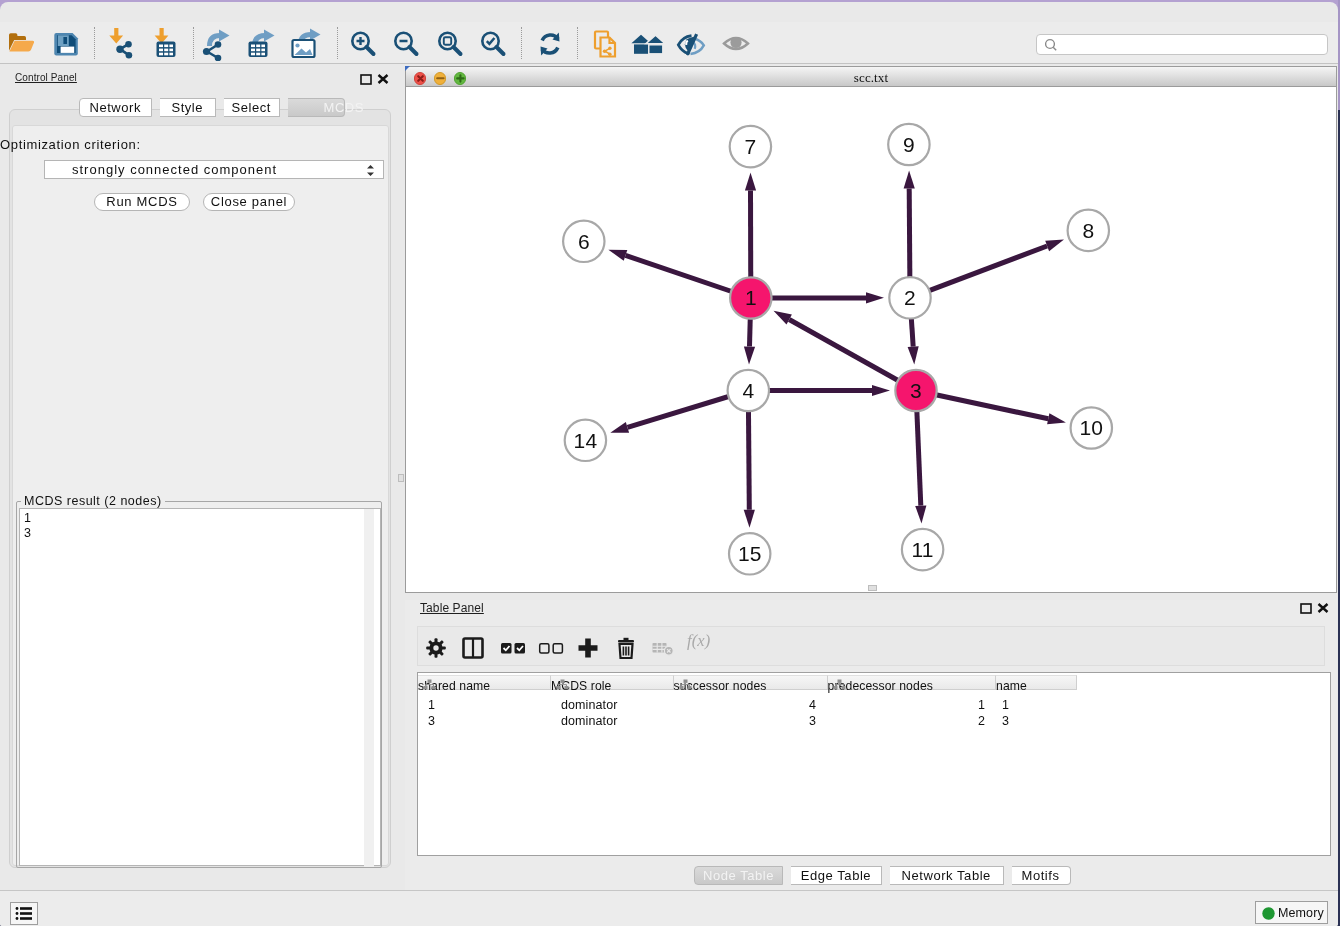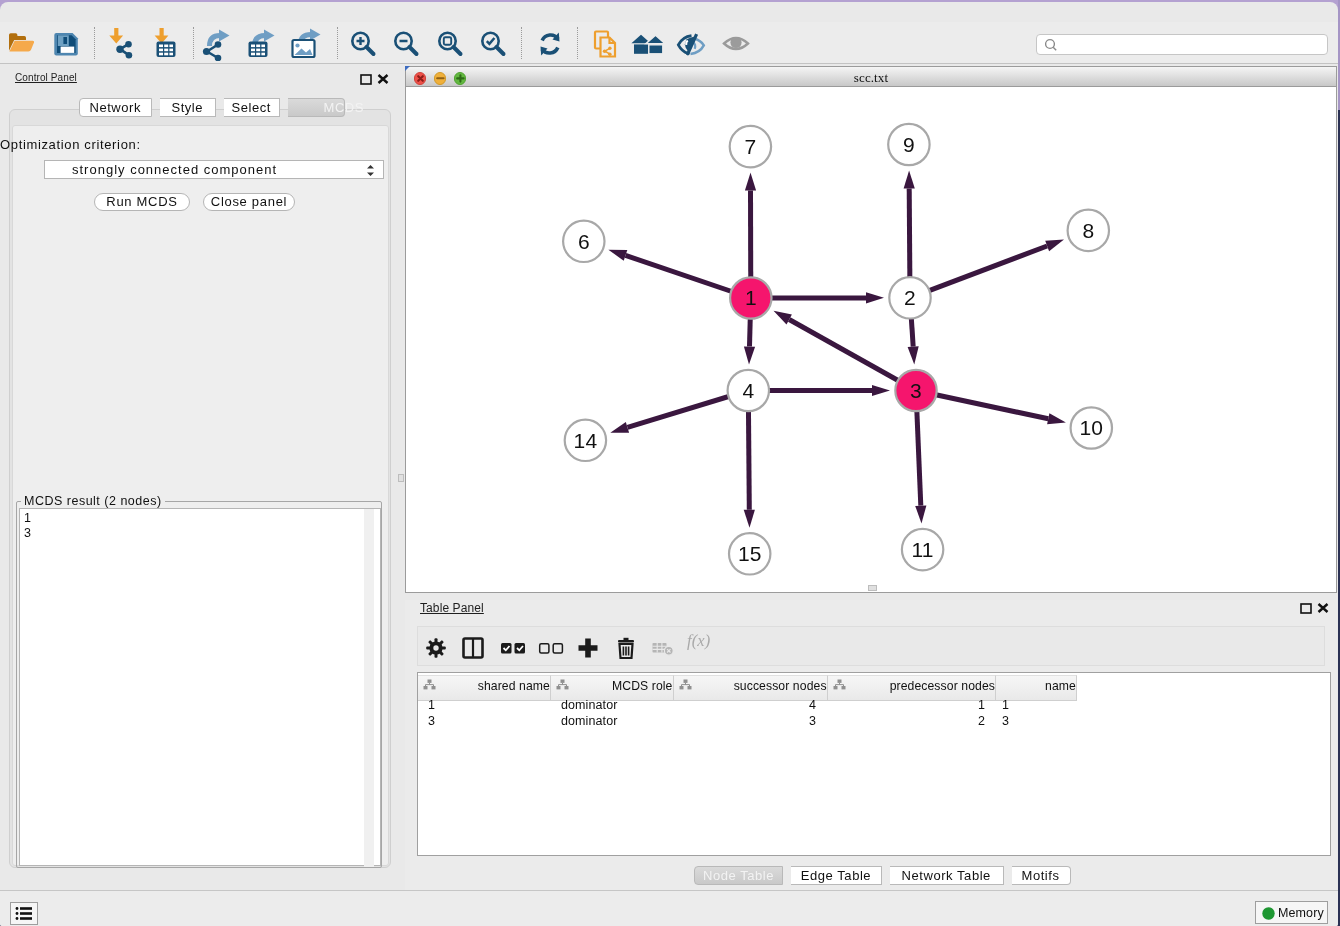--- a/index.html
+++ b/index.html
@@ -45,21 +45,21 @@
 #netframe { position:absolute; left:405px; top:64px; width:932px; height:527px; border:1px solid #9b9b9b; background:#fff; }
 #nettitle { position:absolute; left:0; top:0; width:930px; height:20px; background:linear-gradient(#f5f5f5,#c8c8c8); border-bottom:1px solid #9b9b9b;font-family:Liberation Serif, serif; }
 #nettitletext { position:absolute; width:930px; text-align:center; top:3px; font-size:13px; color:#111; }
 .mac { position:absolute; top:5px; width:12.5px; height:12.5px; border-radius:50%; font-size:11px; text-align:center; }
 #netcanvas { position:absolute; left:0; top:21px; width:930px; height:504px; background:#fff; }
 
 #tablepanel { position:absolute; left:405px; top:598px; width:932px; height:290px; background:#ebebeb; }
 #tp-title { position:absolute; left:15px; top:1px; font-size:12px; color:#1f1f1f;text-decoration:underline; }
 #tbl-toolbar { position:absolute; left:12px; top:26px; width:908px; height:40px; background:#e9e9e9; border:1px solid #dddddd; }
 #tbl-container { position:absolute; left:12px; top:72px; width:914px; height:184px; background:#fff; border:1px solid #a0a0a0; }
-.th { position:absolute; top:2px; height:26px; line-height:20px; background:linear-gradient(#f6f6f6,#e9e9e9); border-right:1px solid #cfcfcf; border-bottom:1px solid #cfcfcf; border-top:1px solid #e0e0e0; font-size:12.2px; color:#111; text-align:right; }
+.th { position:absolute; top:2px; height:15px; line-height:20px; background:linear-gradient(#f6f6f6,#e9e9e9); border-right:1px solid #cfcfcf; border-bottom:1px solid #cfcfcf; border-top:1px solid #e0e0e0; font-size:12.2px; color:#111; text-align:left; }
 .td { position:absolute; font-size:12.5px; color:#111; height:16px; line-height:16px; }
 
 #statusbar { position:absolute; left:0; top:888px; width:1338px; height:36px; background:#ececec; border-top:1px solid #c6c6c6; }
 .sbtn { position:absolute; background:#f6f6f6; border:1px solid #9e9e9e; }
 </style>
 </head>
 <body>
 <div id="cornerbg" style="position:absolute;left:0;top:0;width:1340px;height:14px;background:#b4a1d1;"></div>
 <div id="win">
   <div id="toolbar">

